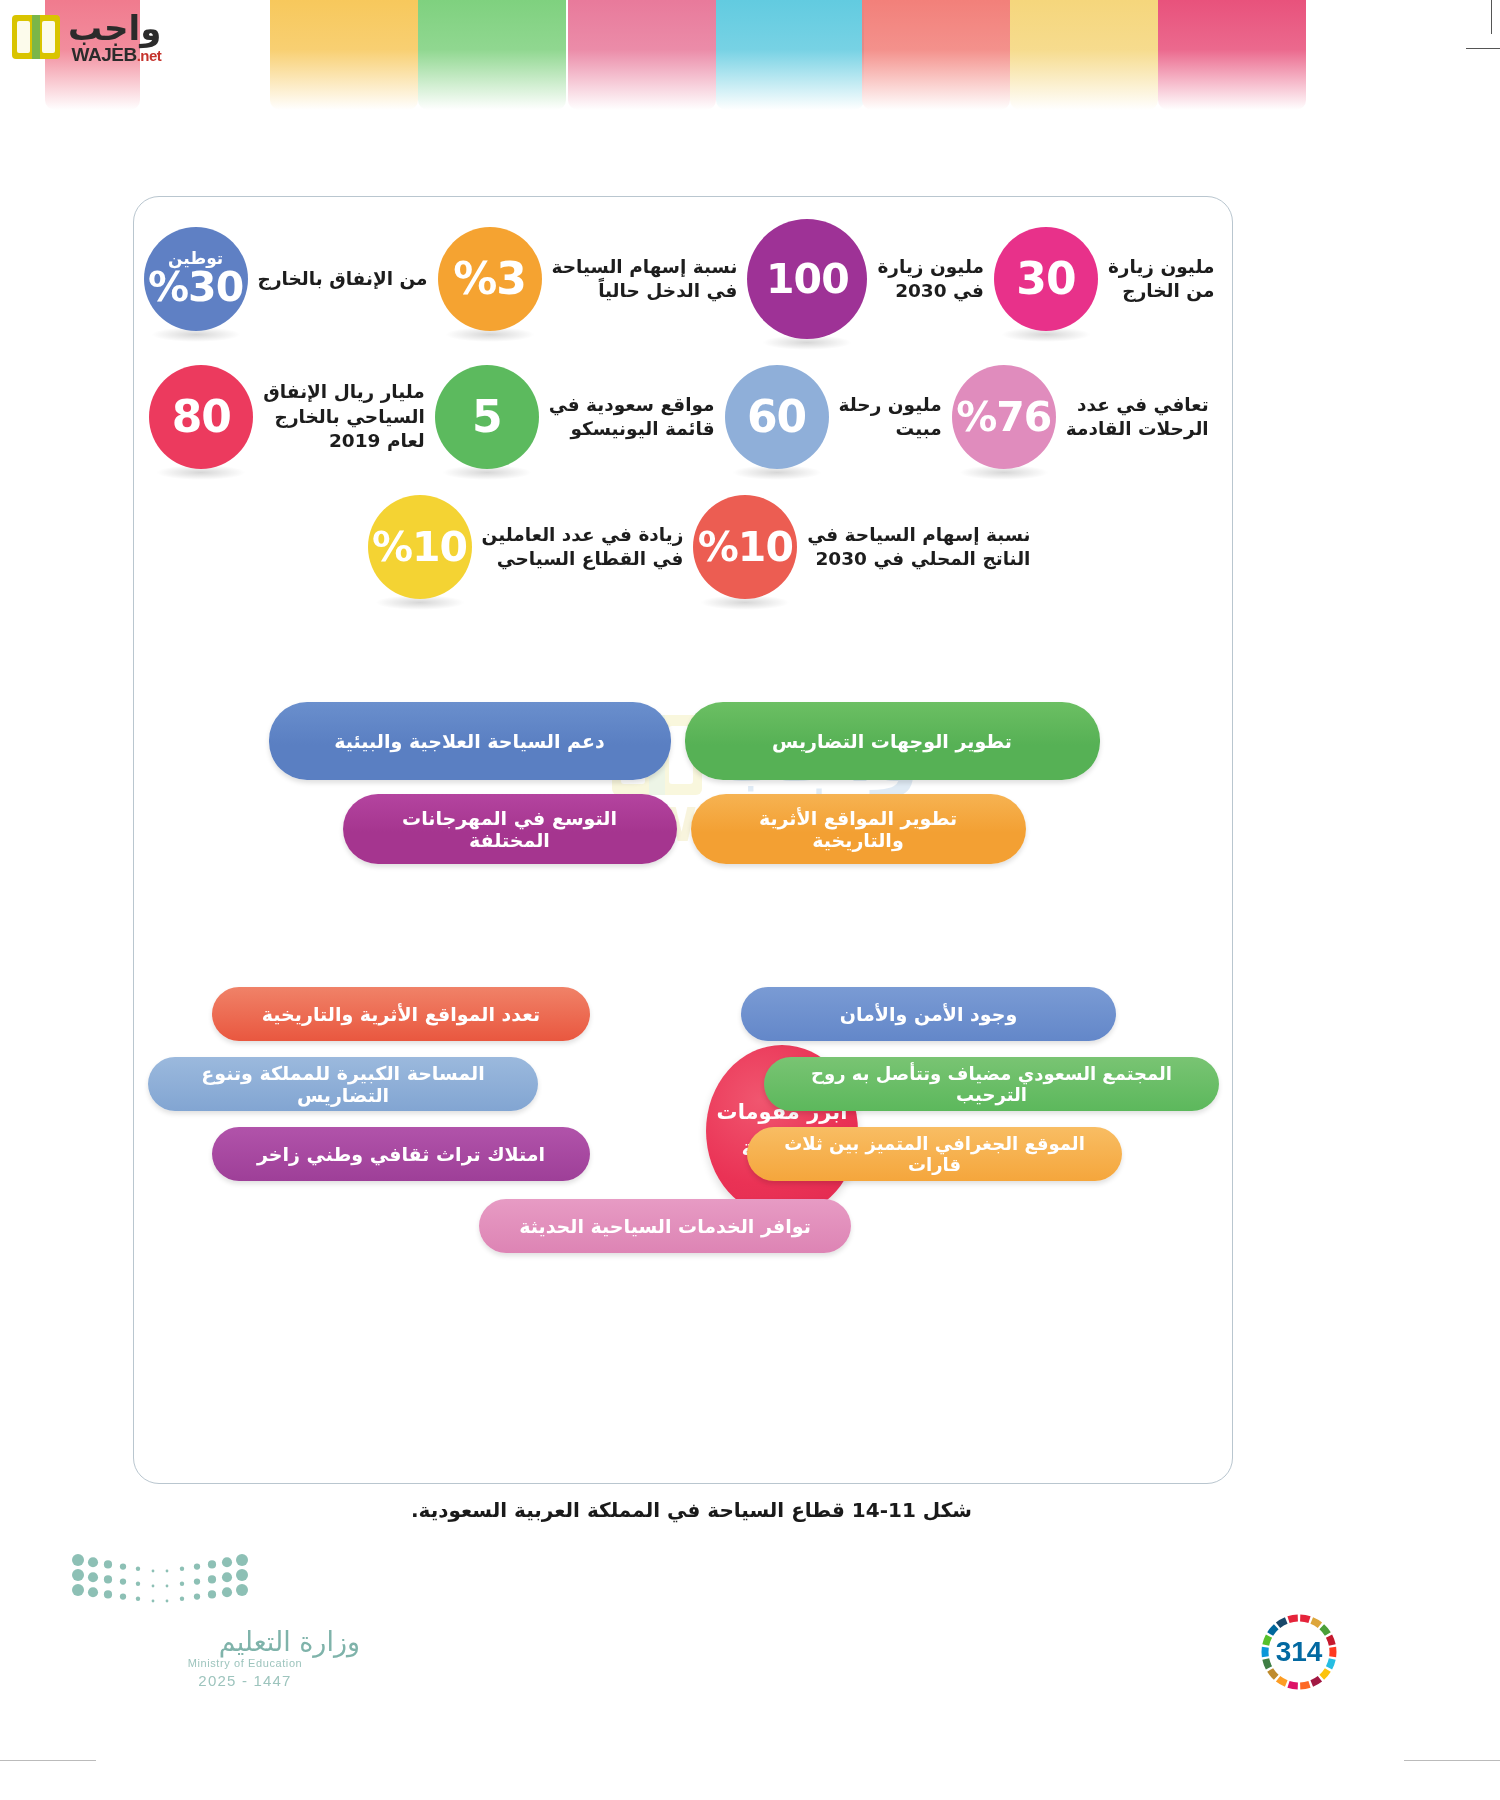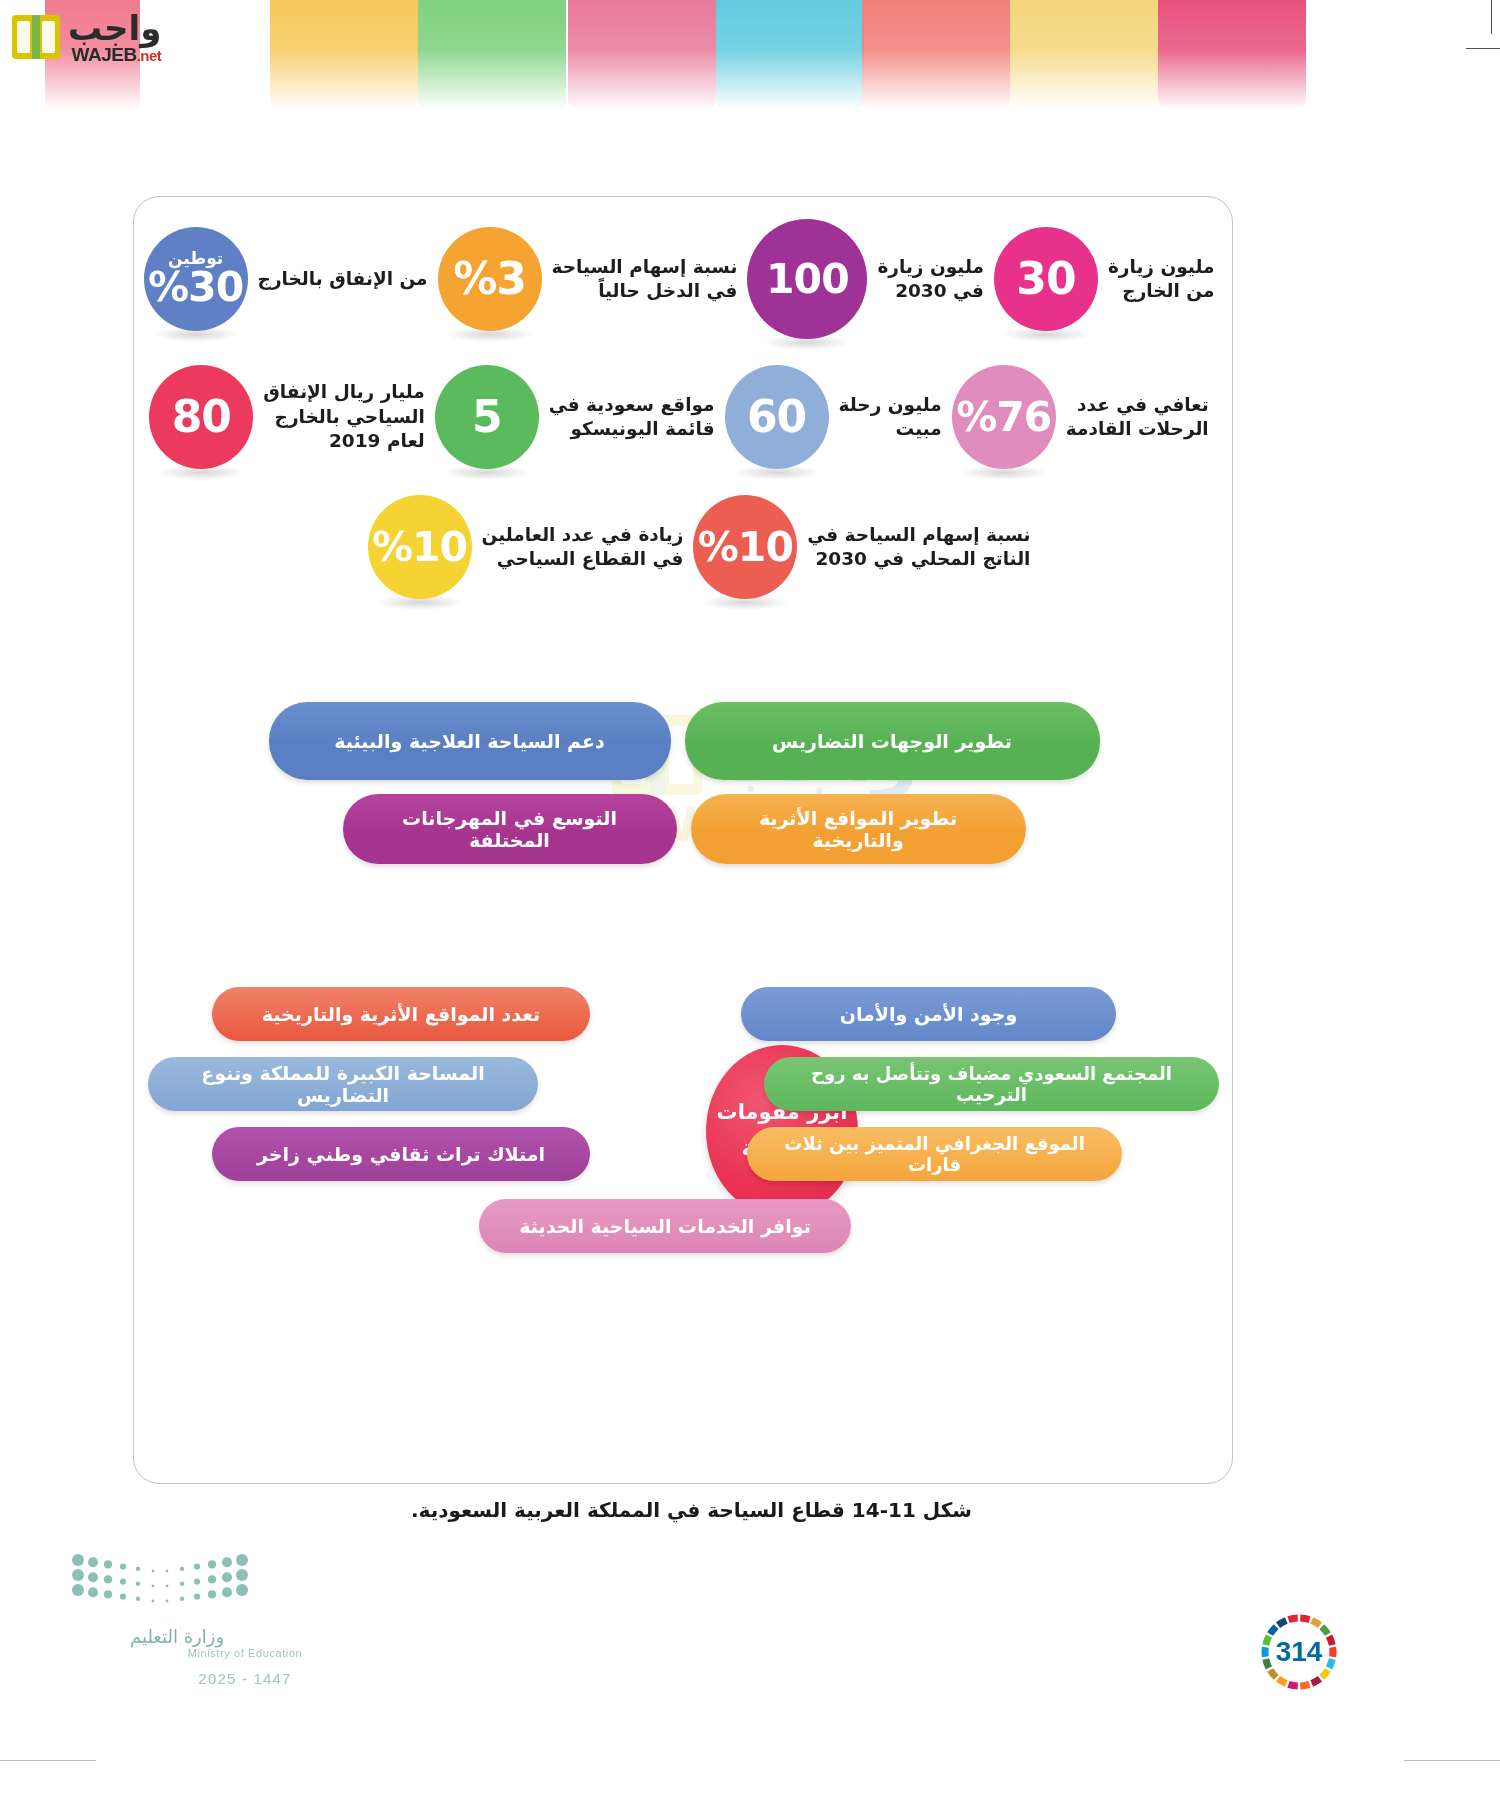--- a/index.html
+++ b/index.html
@@ -215,31 +215,31 @@
 
   
   .moe-logo {
     position: absolute;
     top: 1552px; left: 70px;
     width: 290px;
     direction: rtl;
   }
   .moe-dots { width: 180px; height: 64px; margin: 0 auto 10px 0; }
   .moe-ar {
-    font-size: 18px; color: #7fb3aa; letter-spacing: 2px;
-    font-family: "DejaVu Sans", sans-serif; font-weight: normal; text-align: left;
+    font-size: 27px; color: #7fb3aa; letter-spacing: 2px;
+    font-family: "DejaVu Sans", sans-serif; font-weight: normal; text-align: right;
     width: 230px;
   }
   .moe-en {
     font-size: 11px; color: #9dc4bd; letter-spacing: 0.6px; text-align: center; width: 230px;
     direction: ltr; font-family: "Liberation Sans", sans-serif;
   }
   .moe-year {
     font-size: 15px; color: #9dc4bd; letter-spacing: 1.2px; text-align: center; width: 230px;
-    direction: ltr; font-family: "Liberation Sans", sans-serif; margin-top: 11px;
+    direction: ltr; font-family: "Liberation Sans", sans-serif; margin-top: 3px;
   }
 
   .pagebadge {
     position: absolute;
     top: 1608px; left: 1255px;
     width: 88px; height: 88px;
   }
   .pagebadge .num {
     position: absolute;
     top: 0; left: 0; width: 88px; height: 88px;

